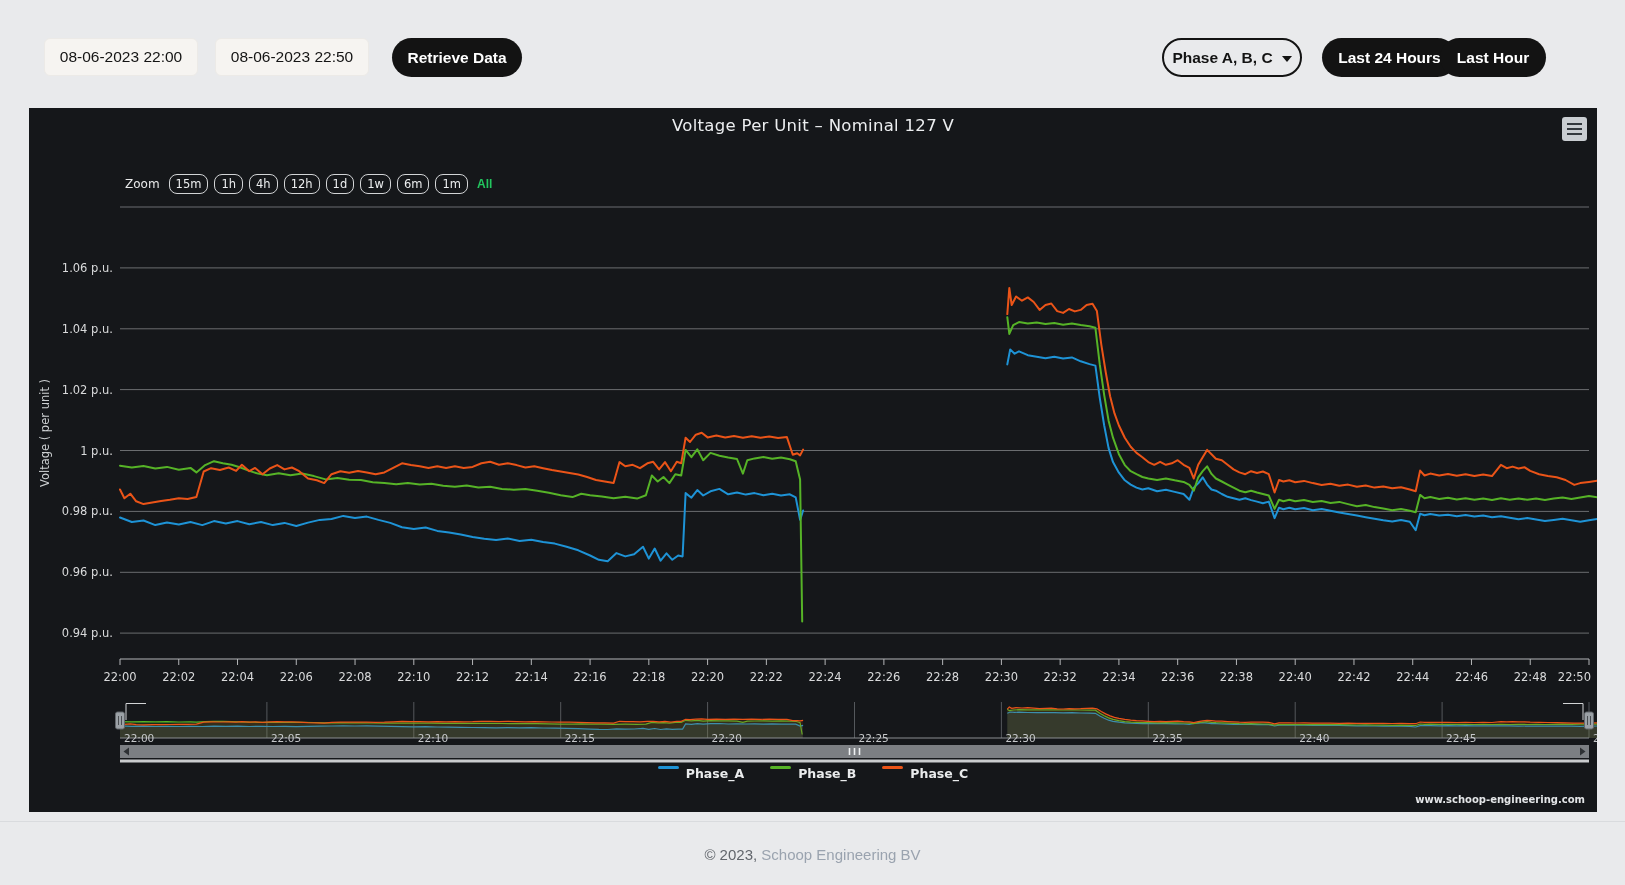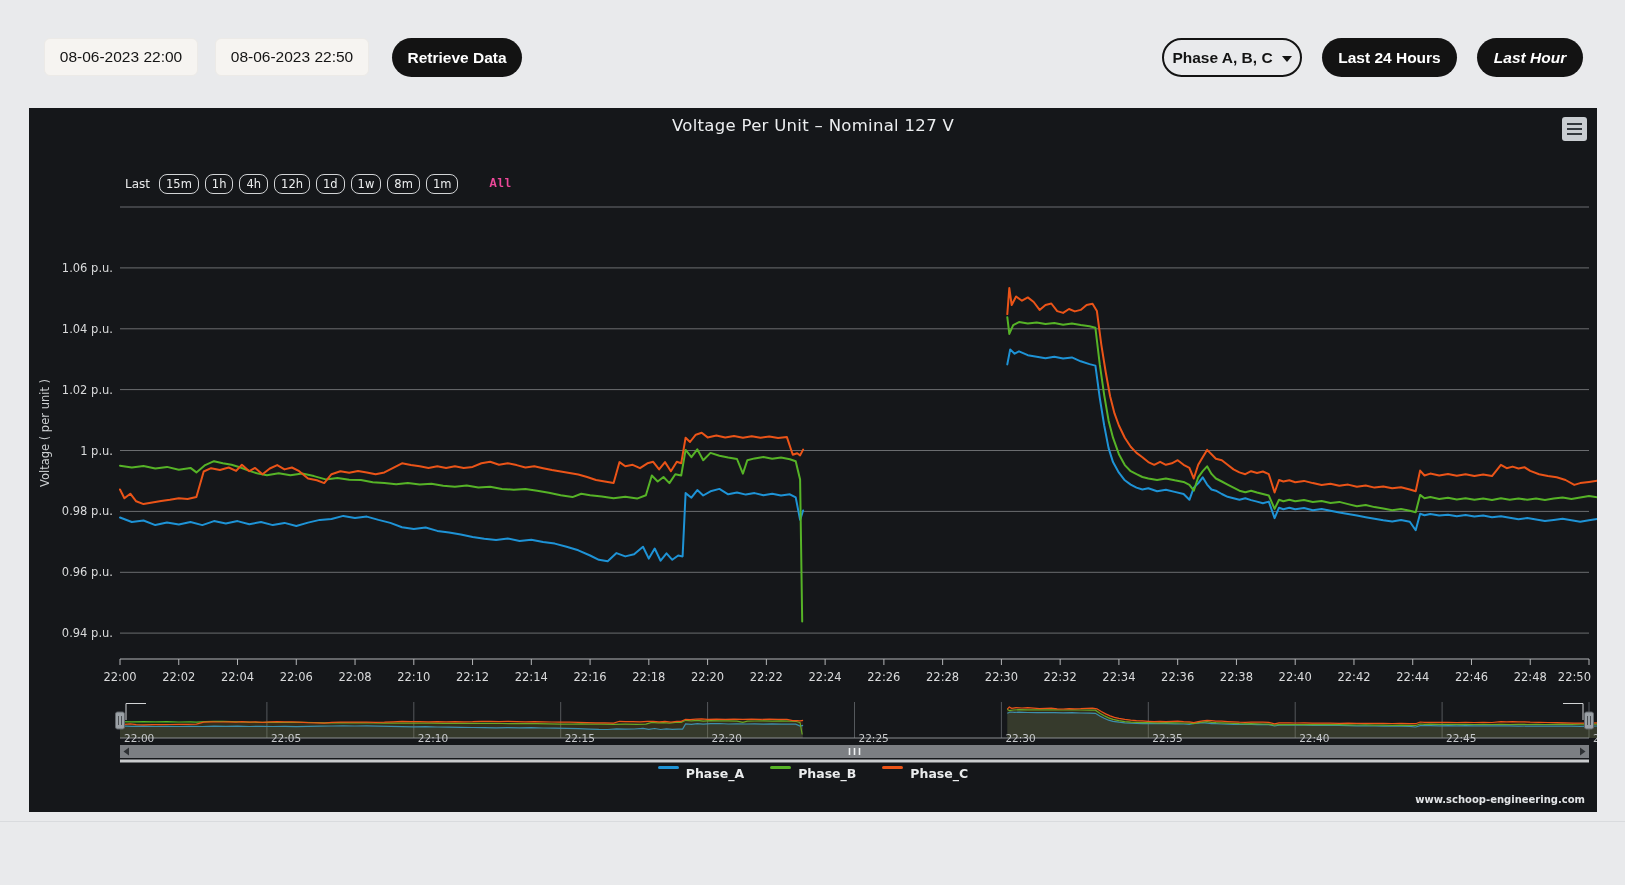--- a/index.html
+++ b/index.html
@@ -27,22 +27,22 @@
   .chart-subtitle{position:absolute;top:36px;left:0;width:100%;text-align:center;color:#dfe1e3;
       font-size:12px;}
   .burger{position:absolute;left:1533px;top:9px;width:25px;height:24px;background:#c9cdd1;
       border-radius:3px;cursor:pointer;display:flex;flex-direction:column;justify-content:center;
       align-items:center;gap:3px;}
   .burger .bar{width:15px;height:2px;background:#33383d;}
   .range-selector{position:absolute;left:96px;top:66px;display:flex;align-items:center;gap:6px;}
   .zoom-label{color:#e8e9ea;font-size:12px;margin-right:3px;}
   .zoom-btn{background:transparent;border:1px solid #d2d4d6;color:#edeff0;border-radius:8px;
       font-family:"DejaVu Sans",sans-serif;font-size:11.5px;height:20px;padding:0 6px;cursor:pointer;}
-  .zoom-all{background:transparent;border:none;color:#ec4899;font-weight:bold;font-size:12px;
-      padding:0 3px;cursor:pointer;font-family:Liberation Mono, monospace;margin-left:22px;}
+  .zoom-all{background:transparent;border:none;color:#22c55e;font-weight:bold;font-size:12px;
+      padding:0 3px;cursor:pointer;font-family:Liberation Sans, sans-serif;}
   svg text{font-family:"DejaVu Sans",sans-serif;}
   .legend{position:absolute;left:0;top:658px;width:100%;display:flex;justify-content:center;
       gap:26px;}
   .legend-item{display:flex;gap:7px;cursor:pointer;}
   .legend-dash{width:21px;height:3px;border-radius:2px;}
   .legend-text{color:#e9ebec;font-size:12.5px;font-weight:bold;}
   .watermark{position:absolute;right:12px;top:686px;color:#e3e5e7;font-size:10px;font-weight:bold;
       cursor:pointer;}
   
   .footer-sep{position:absolute;left:0;top:821px;width:100%;height:1px;background:#d9dbde;}
@@ -58,42 +58,42 @@
   <div class="toolbar">
     <input class="date-input" style="left: 44px;" readonly="" value="08-06-2023 22:00">
     <input class="date-input" style="left: 215px;" readonly="" value="08-06-2023 22:50">
     <button class="pill-dark" style="left:392px;width:130px;">Retrieve Data</button>
 
     <button class="pill-outline" style="left:1162px;width:140px;">
       <span>Phase A, B, C</span>
       <span class="caret"></span>
     </button>
     <button class="pill-dark" style="left:1322px;width:135px;">Last 24 Hours</button>
-    <button class="pill-dark" style="left:1477px;width:106px;font-style:italic;">Last Hour</button>
+    <button class="pill-dark" style="left:1440px;width:106px;">Last Hour</button>
   </div>
 
   <div class="chart">
     <div class="chart-title">Voltage Per Unit – Nominal 127 V</div>
 
     <div class="burger">
       <div class="bar"></div>
         <div class="bar"></div>
         <div class="bar"></div>
     </div>
 
     <div class="range-selector">
-      <span class="zoom-label">Last</span>
+      <span class="zoom-label">Zoom</span>
       <span style="display:flex;gap:6px;">
           <button class="zoom-btn">15m</button>
           <button class="zoom-btn">1h</button>
           <button class="zoom-btn">4h</button>
           <button class="zoom-btn">12h</button>
           <button class="zoom-btn">1d</button>
           <button class="zoom-btn">1w</button>
-          <button class="zoom-btn">8m</button>
+          <button class="zoom-btn">6m</button>
           <button class="zoom-btn">1m</button>
         </span>
       <button class="zoom-all">All</button>
     </div>
 
     <svg id="chart-svg" width="1568" height="704" style="position:absolute;left:0;top:0;">
       <text x="20" y="325" transform="rotate(-90 20 325)" text-anchor="middle" fill="#cdd0d2" font-size="11.5">Voltage ( per unit )</text>
     <line x1="91" x2="1560" y1="525.1" y2="525.1" stroke="#6b6d70" stroke-width="1"></line>
         <line x1="91" x2="1560" y1="464.3" y2="464.3" stroke="#6b6d70" stroke-width="1"></line>
         <line x1="91" x2="1560" y1="403.4" y2="403.4" stroke="#6b6d70" stroke-width="1"></line>
@@ -232,14 +232,18 @@
         <div class="legend-item">
           <span class="legend-dash" style="background: rgb(235, 84, 24);"></span>
           <span class="legend-text">Phase_C</span>
         </div>
       </div>
 
     <div class="watermark">www.schoop-engineering.com</div>
   </div>
 
   <div class="footer-sep"></div>
+  <div class="footer">
+    <span class="copy">© 2023,</span>
+    <span class="link">Schoop Engineering BV</span>
+  </div>
 
 </div>
 
 </body></html>

